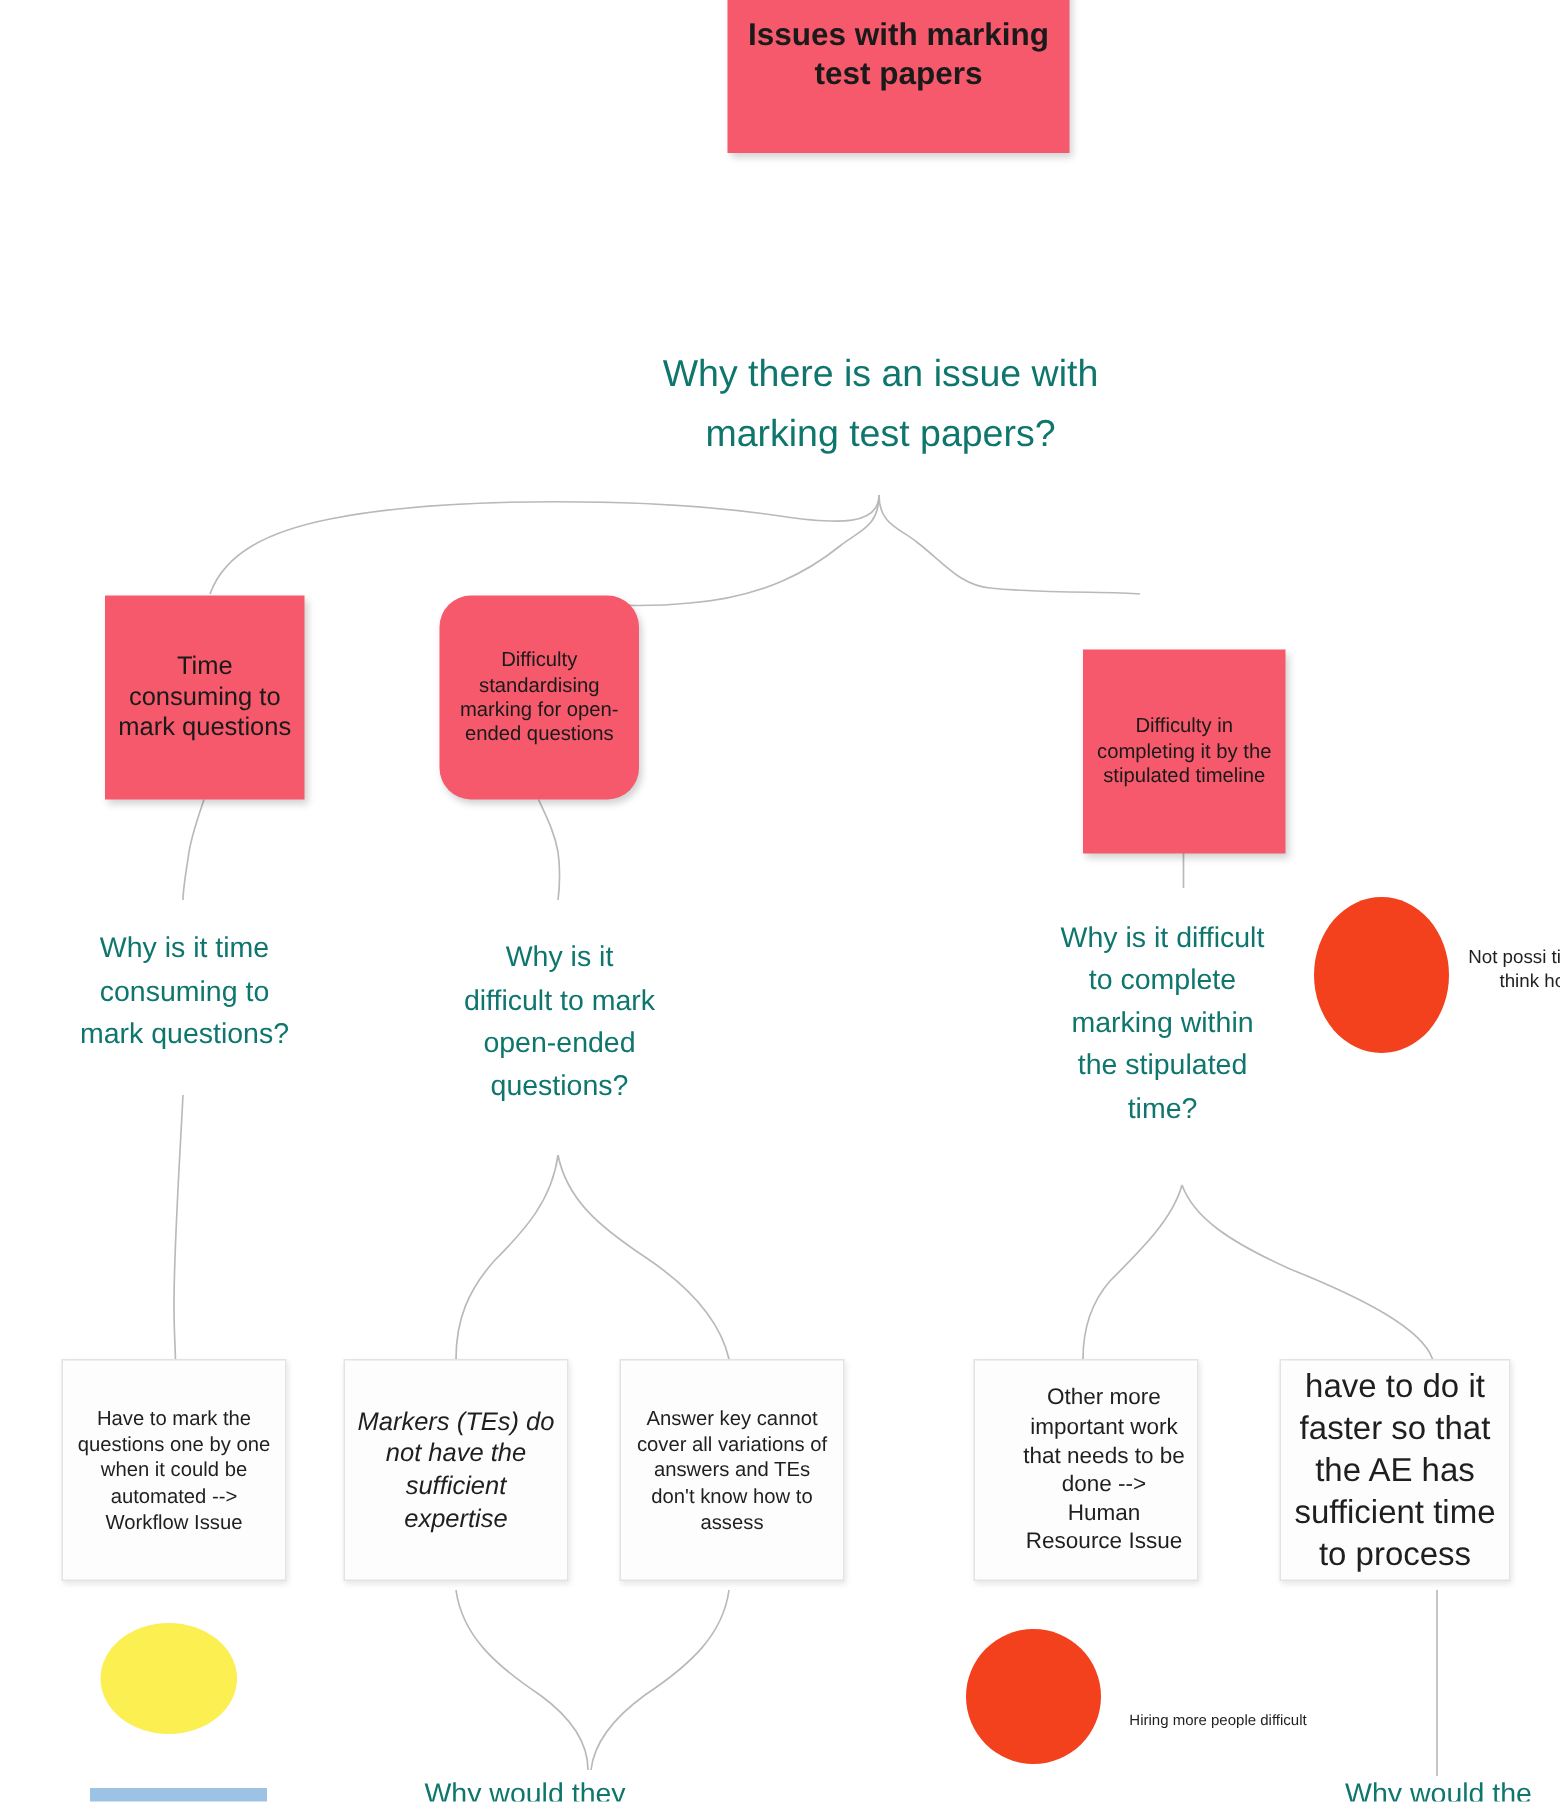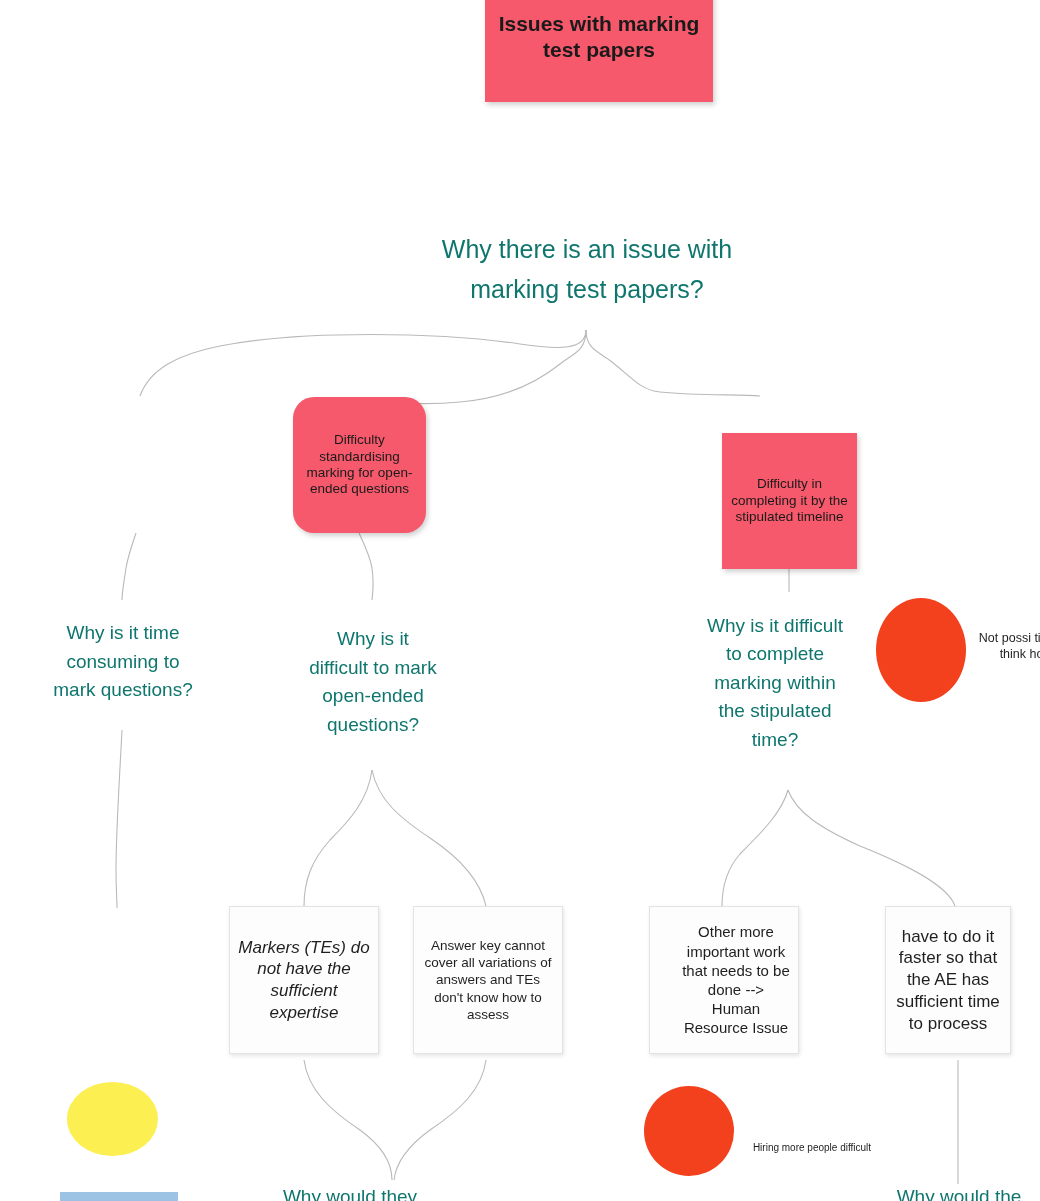--- a/index.html
+++ b/index.html
@@ -98,20 +98,23 @@
   </svg>
 
   <div class="node sticky-pink" style="left:485px; top:-28px; width:228px; height:130px; font-size:21px; font-weight:600;">
     <span>Issues with marking test papers</span>
   </div>
 
   <div class="node plain-text" style="left:432px; top:208px; width:310px; height:122px; font-size:25px; line-height:1.6;">
     <span>Why there is an issue with marking test papers?</span>
   </div>
 
+  <div class="node sticky-pink" style="left:70px; top:397px; width:133px; height:136px; font-size:17px;">
+    <span>Time consuming to mark questions</span>
+  </div>
 
   <div class="node sticky-pink" style="left:293px; top:397px; width:133px; height:136px; font-size:13.5px;border-radius:21px;">
     <span>Difficulty standardising marking for open-ended questions</span>
   </div>
 
   <div class="node sticky-pink" style="left:722px; top:397px; width:135px; height:136px; font-size:13.5px;margin-top:36px;">
     <span>Difficulty in completing it by the stipulated timeline</span>
   </div>
 
   <div class="node plain-text" style="left:48px; top:602px; width:150px; height:120px; font-size:19px; line-height:1.5;">
@@ -119,34 +122,37 @@
   </div>
 
   <div class="node plain-text" style="left:308px; top:602px; width:130px; height:160px; font-size:19px; line-height:1.5;">
     <span>Why is it difficult to mark open-ended questions?</span>
   </div>
 
   <div class="node plain-text" style="left:700px; top:588px; width:150px; height:190px; font-size:19px; line-height:1.5;">
     <span>Why is it difficult to complete marking within the stipulated time?</span>
   </div>
 
+  <div class="node sticky-white" style="left:41px; top:906px; width:150px; height:148px; font-size:13.5px;">
+    <span>Have to mark the questions one by one when it could be automated --&gt; Workflow Issue</span>
+  </div>
 
   <div class="node sticky-white" style="left:229px; top:906px; width:150px; height:148px; font-size:17px;font-style:italic;">
     <span>Markers (TEs) do not have the sufficient expertise</span>
   </div>
 
   <div class="node sticky-white" style="left:413px; top:906px; width:150px; height:148px; font-size:13.5px;">
     <span>Answer key cannot cover all variations of answers and TEs don't know how to assess</span>
   </div>
 
   <div class="node sticky-white" style="left:649px; top:906px; width:150px; height:148px; font-size:15px;padding-left:32px;">
     <span>Other more important work that needs to be done --&gt; Human Resource Issue</span>
   </div>
 
-  <div class="node sticky-white" style="left:885px; top:906px; width:126px; height:148px; font-size:17px;">
+  <div class="node sticky-white" style="left:853px; top:906px; width:154px; height:148px; font-size:22px;">
     <span>have to do it faster so that the AE has sufficient time to process</span>
   </div>
 
   <div class="node circle circle-red" style="left:876px; top:598px; width:90px; height:104px;"></div>
 
   <div class="note-text" style="left:978px; top:630px; width:110px; font-size:12.5px;">
     <span>Not possi timelines, think how th</span>
   </div>
 
   <div class="node circle circle-red" style="left:644px; top:1086px; width:90px; height:90px;"></div>

